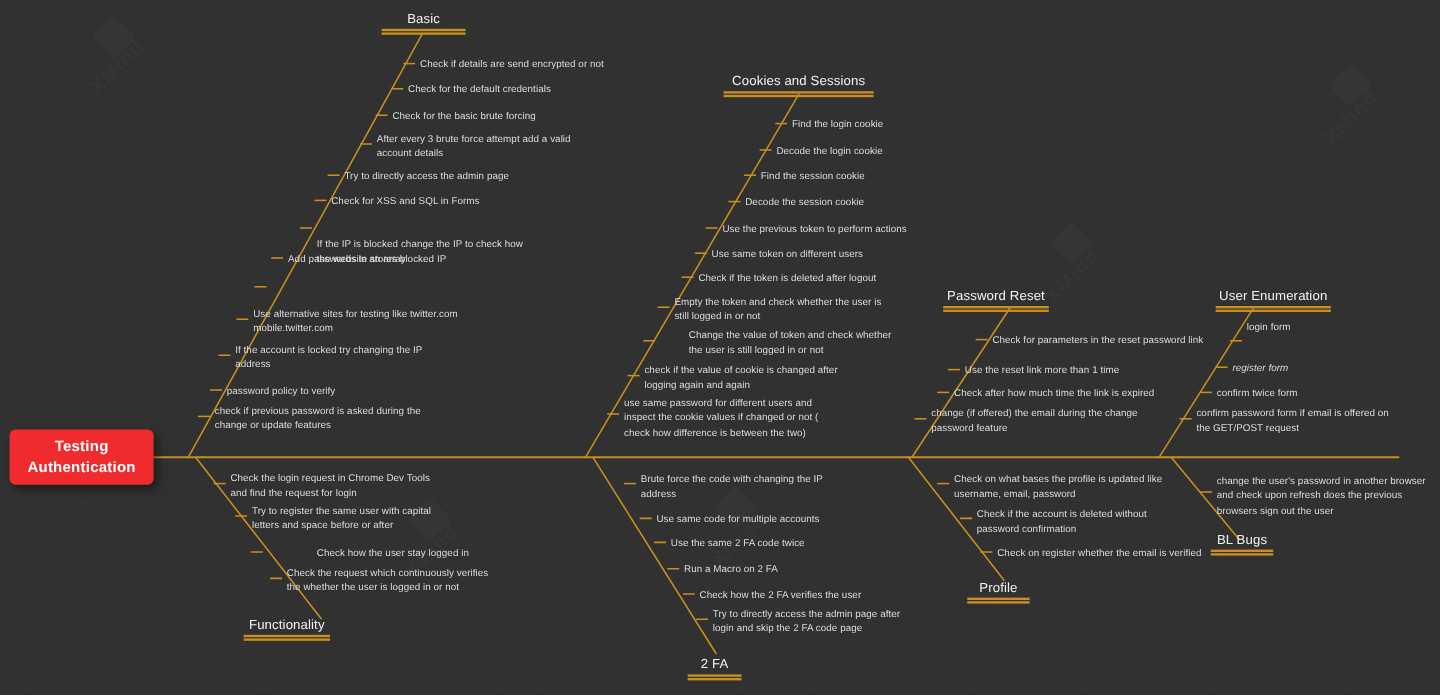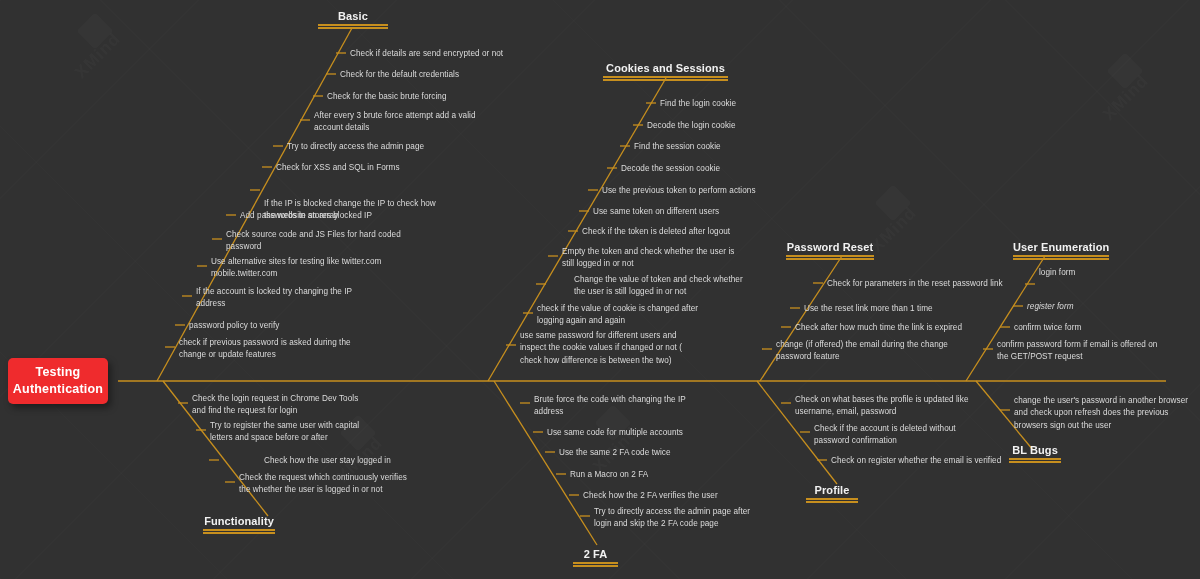--- a/index.html
+++ b/index.html
@@ -53,21 +53,21 @@
     left: 0; top: 0;
     width: 1200px; height: 579px;
     pointer-events: none;
   }
 
   
   #head-node {
     position: absolute;
     left: 8px;
     top: 358px;
-    width: 100px;
+    width: 120px;
     height: 46px;
     background: #ef2b2d;
     border-radius: 5px;
     box-shadow: 3px 4px 7px rgba(0,0,0,0.40);
     display: flex;
     align-items: center;
     justify-content: center;
     text-align: center;
     color: #ffffff;
     font-size: 12.5px;
@@ -79,21 +79,21 @@
 
   
   .cat {
     position: absolute;
     z-index: 4;
     text-align: center;
   }
   .cat-text {
     color: #f2f2f2;
     font-size: 11px;
-    font-weight: bold;
+    font-weight: normal;
     white-space: nowrap;
     letter-spacing: 0.1px;
   }
   .cat-rule {
     margin-top: 2px;
     height: 5px;
     position: relative;
   }
   .cat-rule::before,
   .cat-rule::after {
@@ -253,22 +253,20 @@
   <div class="leaf" style="left:350px; top:48px;">Check if details are send encrypted or not</div>
   <div class="leaf" style="left:340px; top:69px;">Check for the default credentials</div>
   <div class="leaf" style="left:327px; top:91px;">Check for the basic brute forcing</div>
   <div class="leaf" style="left:314px; top:110px;">After every 3 brute force attempt add a valid
 account details</div>
   <div class="leaf" style="left:287px; top:141px;">Try to directly access the admin page</div>
   <div class="leaf" style="left:276px; top:162px;">Check for XSS and SQL in Forms</div>
   <div class="leaf" style="left:264px; top:180px;margin-top:18px;">If the IP is blocked change the IP to check how
 the website stores blocked IP</div>
   <div class="leaf" style="left:240px; top:210px;">Add passwords in an array</div>
-  <div class="leaf" style="left:226px; top:229px;">Check source code and JS Files for hard coded
-password</div>
   <div class="leaf" style="left:211px; top:256px;">Use alternative sites for testing like twitter.com
 mobile.twitter.com</div>
   <div class="leaf" style="left:196px; top:286px;">If the account is locked try changing the IP
 address</div>
   <div class="leaf" style="left:189px; top:320px;">password policy to verify</div>
   <div class="leaf" style="left:179px; top:337px;">check if previous password is asked during the
 change or update features</div>
 
   <div class="leaf" style="left:660px; top:98px;">Find the login cookie</div>
   <div class="leaf" style="left:647px; top:120px;">Decode the login cookie</div>

